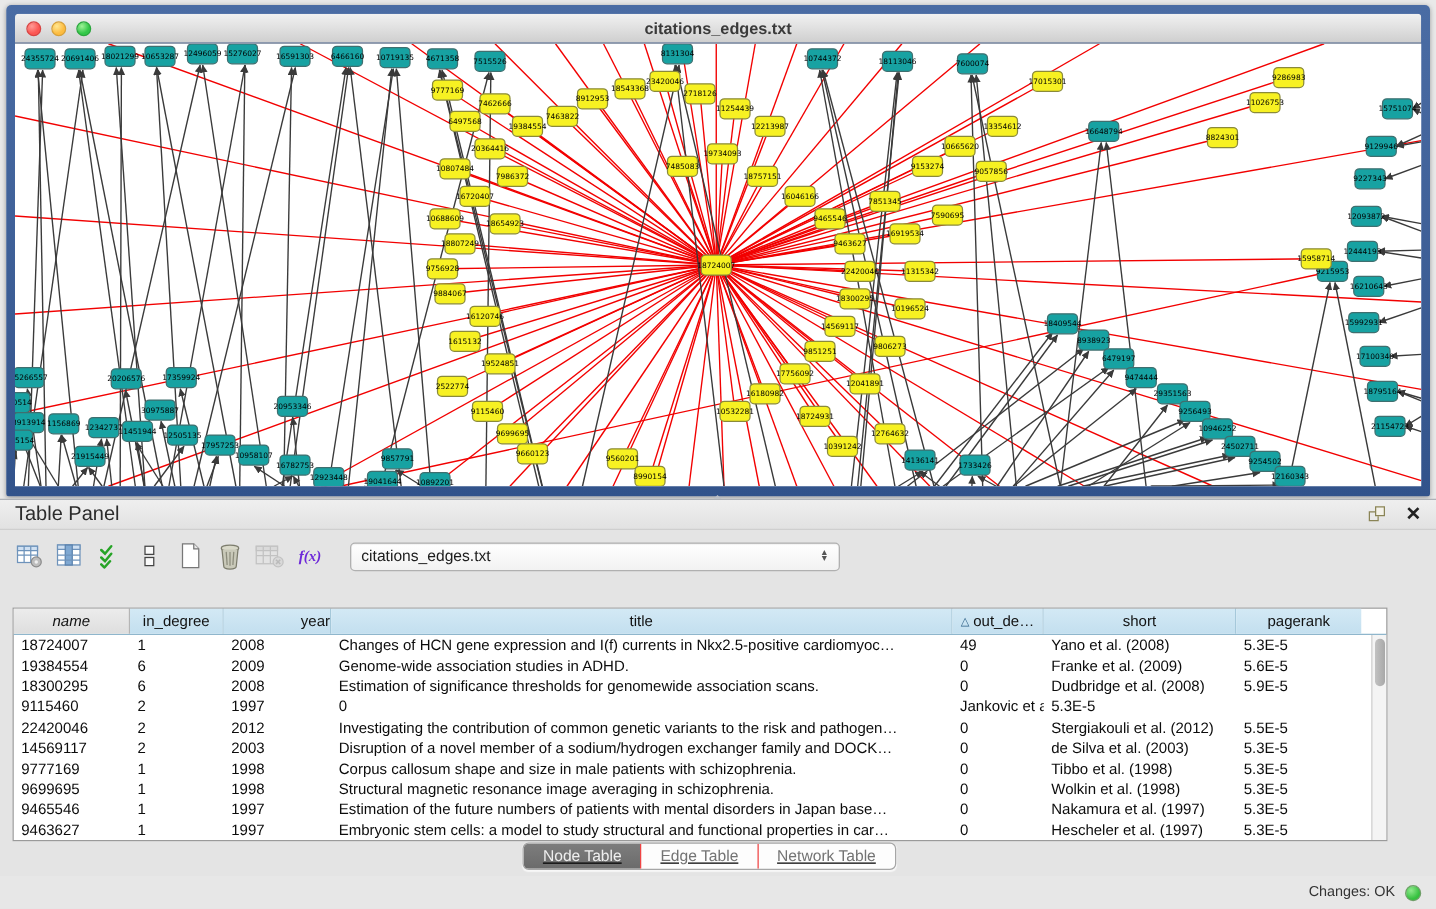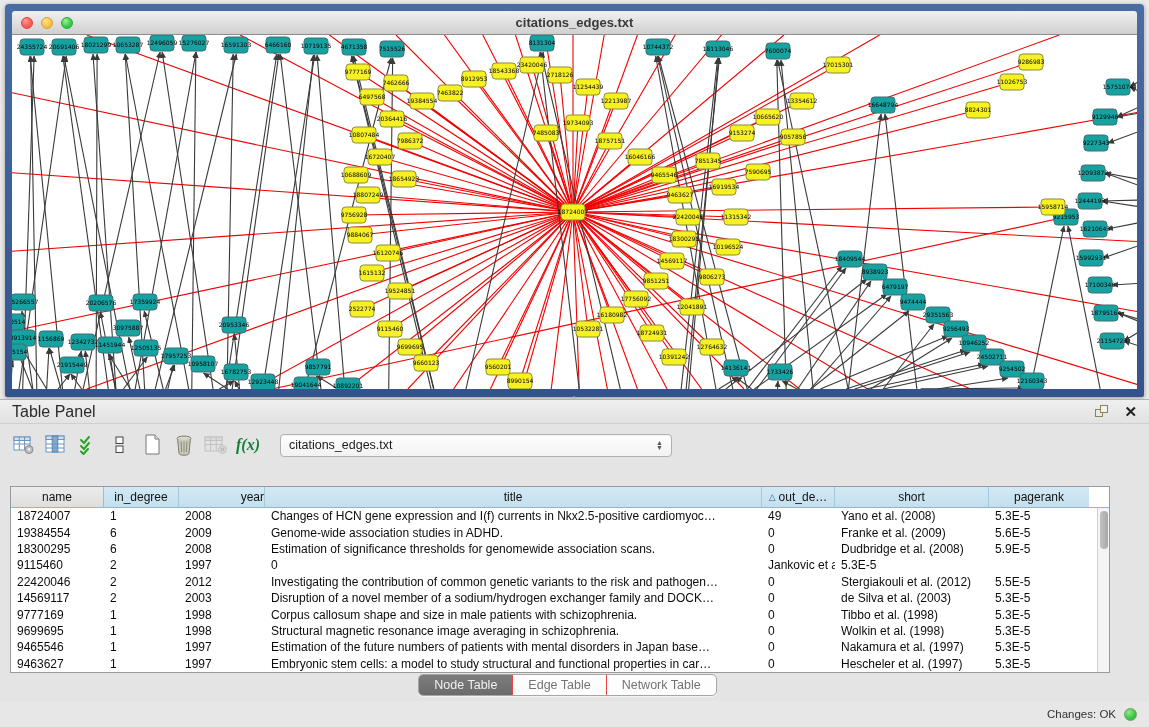--- a/index.html
+++ b/index.html
@@ -34,49 +34,49 @@
   .float-icon { width:15px; height:14px; position:relative; margin-right:14px; cursor:pointer; }
   .float-icon .sq1 { position:absolute; left:0; top:4px; width:8px; height:8px; border:1.5px solid #8a8456; background:#e9e9e9; }
   .float-icon .sq2 { position:absolute; left:5px; top:0; width:8px; height:8px; border:1.5px solid #8a8456; background:#f4f2ea; }
   .close-icon { font-size:15px; font-weight:bold; color:#222; line-height:14px; cursor:pointer; }
 
   
   .panel-toolbar { height:42px; display:flex; align-items:center; padding:0 10px; }
   .tb-btn { width:28px; height:28px; display:flex; align-items:center; justify-content:center; border:none; background:transparent; border-radius:4px; margin-right:4px; cursor:pointer; }
   .tb-btn svg { display:block; }
   .tb-btn.disabled { opacity:.45; }
-  .fx-label { font-family:"Liberation Serif", serif; font-style:italic; font-weight:bold; font-size:16px; color:#15803d; }
+  .fx-label { font-family:"Liberation Serif", serif; font-style:italic; font-weight:bold; font-size:12px; color:#6d28d9; }
   .combo { margin-left:14px; width:392px; height:23px; border:1px solid #b0b0b0; border-radius:4px;
     background:linear-gradient(180deg,#ffffff,#f2f2f2); display:flex; align-items:center; padding:0 8px; box-shadow:inset 0 1px 1px rgba(0,0,0,.05); cursor:pointer; }
   .combo-value { flex:1; font-size:12.5px; color:#1c1c1c; }
   .combo-arrows { display:flex; flex-direction:column; line-height:5px; color:#555; font-size:7px; }
 
   
   .tablebox { position:absolute; left:10px; top:86px; width:1100px; height:187px; background:#fff; border:1px solid #9a9a9a; }
   .thead { display:flex; height:21px; border-bottom:1px solid #8fb6cc; }
   .th { font-size:12px; color:#111; display:flex; align-items:center; justify-content:center; gap:3px;
        background:linear-gradient(180deg,#d3e9f5,#c3dfef); border-right:1px solid #a5c8da; cursor:pointer; overflow:hidden; white-space:nowrap; }
-  .th.gray { background:linear-gradient(180deg,#ececec,#dedede); border-right:1px solid #b5b5b5; }
+  .th.gray { background:linear-gradient(180deg,#ececec,#dedede); border-right:1px solid #b5b5b5;font-style:italic; }
   .sort-glyph { font-size:9px; color:#2c5f86; }
   .tbody { position:absolute; left:0; right:12px; top:21px; bottom:0; overflow:hidden; }
   .tr { display:flex; height:16.4px; align-items:center; }
   .td { font-size:12px; color:#0c0c0c; padding:0 6px; white-space:nowrap; overflow:hidden; }
   .th:nth-child(1), .td:nth-child(1){ width:93px; }
   .th:nth-child(2), .td:nth-child(2){ width:75px; }
   .th:nth-child(3), .td:nth-child(3){ width:86px;justify-content:flex-end; }
   .th:nth-child(4), .td:nth-child(4){ width:497px; }
   .th:nth-child(5), .td:nth-child(5){ width:73px; }
   .th:nth-child(6), .td:nth-child(6){ width:154px; }
   .th:nth-child(7), .td:nth-child(7){ width:100px; border-right:none; }
   .td:nth-child(6){ text-align:left; }
   .vscroll { position:absolute; right:0; top:21px; bottom:0; width:12px; background:#f4f4f4; border-left:1px solid #d0d0d0; }
   .vthumb { position:absolute; left:2px; top:3px; width:8px; height:38px; background:linear-gradient(90deg,#c2c2c2,#a8a8a8); border-radius:4px; cursor:pointer; }
 
   
-  .tabbar { position:absolute; left:0; right:14px; bottom:31px; display:flex; justify-content:center; }
+  .tabbar { position:absolute; left:0; right:14px; bottom:31px; display:flex; justify-content:center;text-decoration:underline; }
   .seg { display:flex; border:1px solid #a6a6a6; border-radius:5px; overflow:hidden; background:#fdfdfd; box-shadow:0 1px 1px rgba(255,255,255,.7); }
   .seg-item { font-size:12.5px; color:#737373; padding:3px 15px; border-left:1px solid #ef4444; cursor:pointer; white-space:nowrap; }
   .seg-item:first-child { border-left:none; }
   .seg-item.selected { background:linear-gradient(180deg,#7d7d7d,#6b6b6b); color:#efefef; }
 
   
   .statusbar { position:absolute; left:0; right:0; bottom:0; height:26px; display:flex; align-items:center; justify-content:flex-end; padding:0 12px; background:#e7e7e7; }
   .mem-label { font-size:11.5px; color:#333; margin-right:8px; }
   .mem-dot { width:13px; height:13px; border-radius:50%; background:radial-gradient(circle at 35% 30%, #8fe98c, #35c13f 65%); border:1px solid #6f9f68; cursor:pointer; }
 </style>

